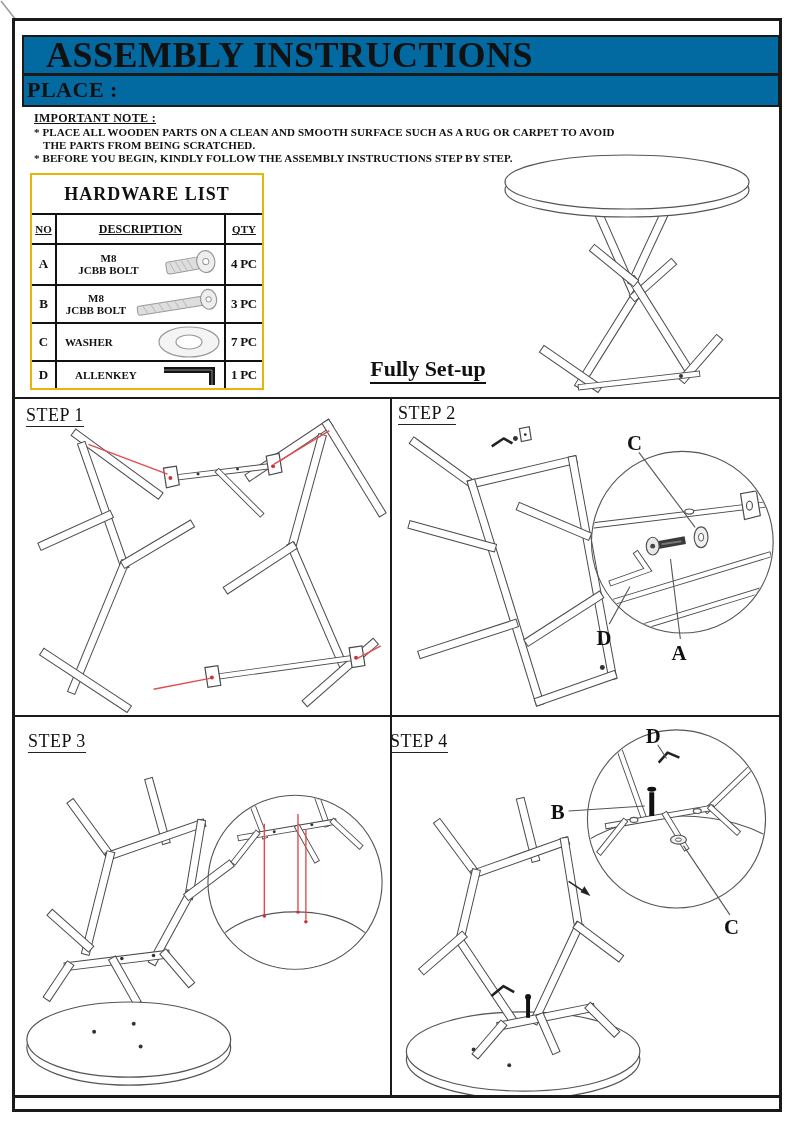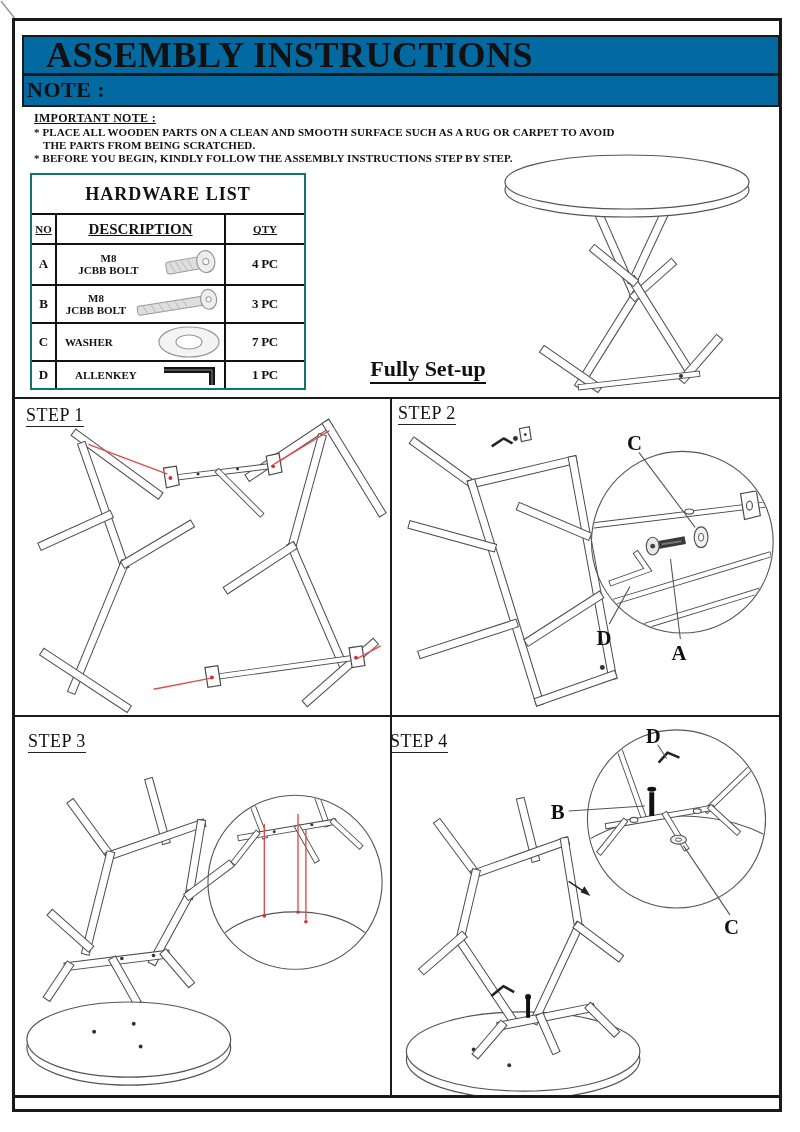--- a/index.html
+++ b/index.html
@@ -12,21 +12,21 @@
   .title-row{height:39px;border-bottom:3px solid #1a1a1a;box-sizing:border-box;overflow:hidden;}
   .title-text{font-size:36px;font-weight:700;line-height:36px;padding-left:22px;letter-spacing:.5px;white-space:nowrap;}
   .model-row{height:28px;}
   .model-text{font-size:22px;font-weight:600;line-height:28px;padding-left:3px;letter-spacing:.5px;}
   
   .note{left:34px;top:111px;width:600px;font-weight:700;}
   .note-heading{font-size:12px;text-decoration:underline;letter-spacing:.3px;}
   .note-line{font-size:11px;line-height:13px;letter-spacing:.1px;}
   .note-line.cont{padding-left:9px;}
   
-  .hw{left:30px;top:173px;width:276px;height:217px;border:2px solid #0f766e;box-sizing:border-box;background:#fff;display:flex;flex-direction:column;}
+  .hw{left:30px;top:173px;width:234px;height:217px;border:2px solid #eab308;box-sizing:border-box;background:#fff;display:flex;flex-direction:column;}
   .hw-title{height:40px;border-bottom:2px solid #111;display:flex;align-items:center;justify-content:center;font-size:18px;font-weight:700;letter-spacing:1px;}
   .hw-head{height:29px;border-bottom:2px solid #111;display:flex;font-weight:700;font-size:11px;}
   .hw-row{display:flex;border-bottom:2px solid #111;align-items:stretch;}
   .hw-row:last-child{border-bottom:none;}
   .c-no{width:25px;border-right:2px solid #111;display:flex;align-items:center;justify-content:center;box-sizing:border-box;flex:none;}
   .c-desc{width:169px;border-right:2px solid #111;box-sizing:border-box;flex:none;display:flex;align-items:center;}
   .c-qty{flex:1;display:flex;align-items:center;justify-content:center;}
   .hw-head .c-no,.hw-head .c-desc,.hw-head .c-qty{justify-content:center;align-items:center;display:flex;}
   .hw-head span{text-decoration:underline;}
   .desc-text{font-weight:700;font-size:11px;line-height:12px;text-align:center;flex:1;}
@@ -63,39 +63,39 @@
     <line x1="1" y1="1" x2="16" y2="20" stroke="#999" stroke-width="1.5"></line>
   </svg>
 
 <div class="abs page-border"></div>
 
 <div class="abs header-box">
   <div class="title-row">
     <div class="title-text">ASSEMBLY INSTRUCTIONS</div>
   </div>
   <div class="model-row">
-    <div class="model-text">NOTE :</div>
+    <div class="model-text">PLACE :</div>
   </div>
 </div>
 
 <div class="abs note">
   <div class="note-heading">IMPORTANT NOTE :</div>
   <div class="note-line">* PLACE ALL WOODEN PARTS ON A CLEAN AND SMOOTH SURFACE SUCH AS A RUG OR CARPET TO AVOID</div>
   <div class="note-line cont">THE PARTS FROM BEING SCRATCHED.</div>
   <div class="note-line">* BEFORE YOU BEGIN, KINDLY FOLLOW THE ASSEMBLY INSTRUCTIONS STEP BY STEP.</div>
 </div>
 
 <div class="abs hw">
   <div class="hw-title">HARDWARE LIST</div>
   <div class="hw-head">
     <div class="c-no">
         <span>NO</span>
       </div>
     <div class="c-desc">
-        <span class="desc-text" style="font-size:15px;">DESCRIPTION</span>
+        <span class="desc-text" style="font-size:12px;">DESCRIPTION</span>
       </div>
     <div class="c-qty">
         <span>QTY</span>
       </div>
   </div>
   <div class="hw-row rA">
     <div class="c-no">
         <span class="no-letter">A</span>
       </div>
     <div class="c-desc">

